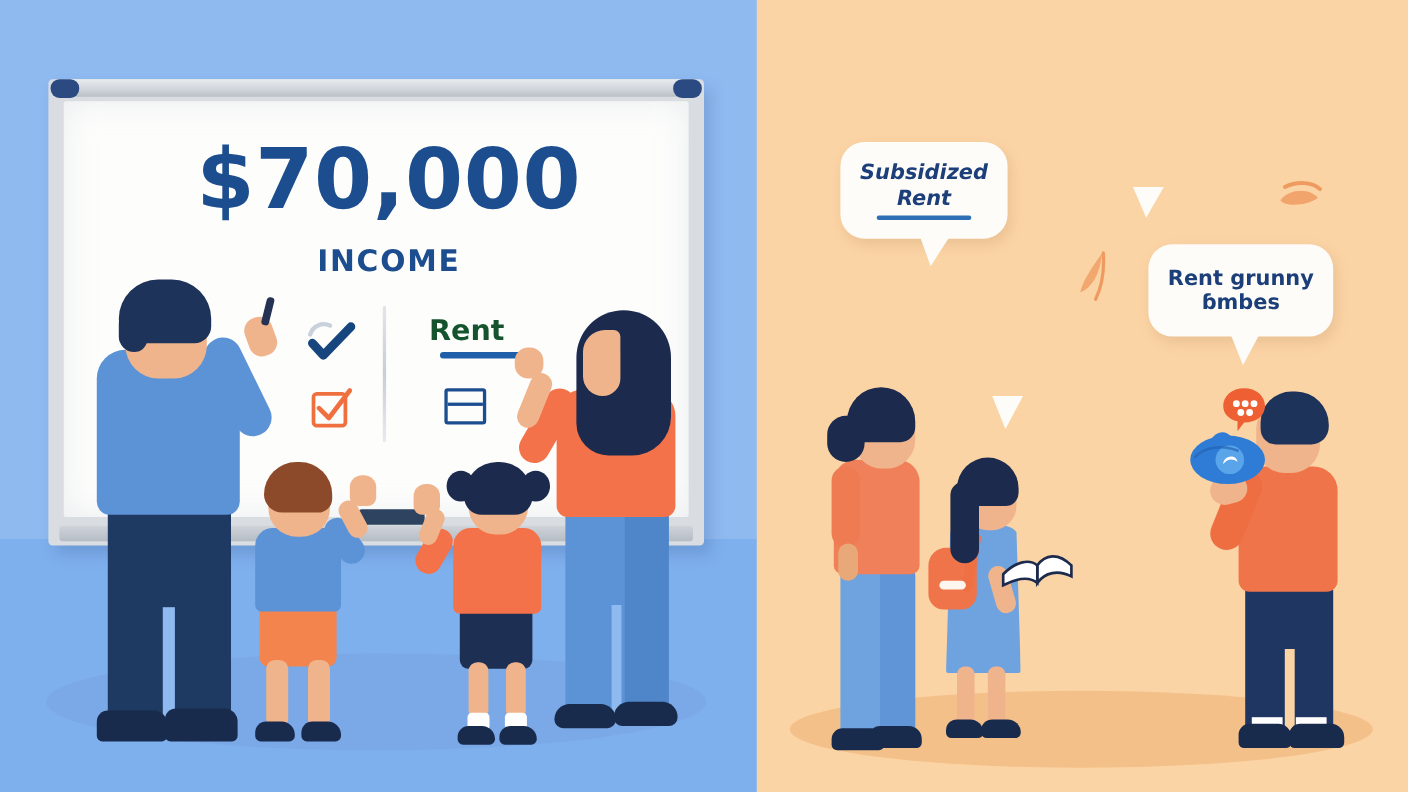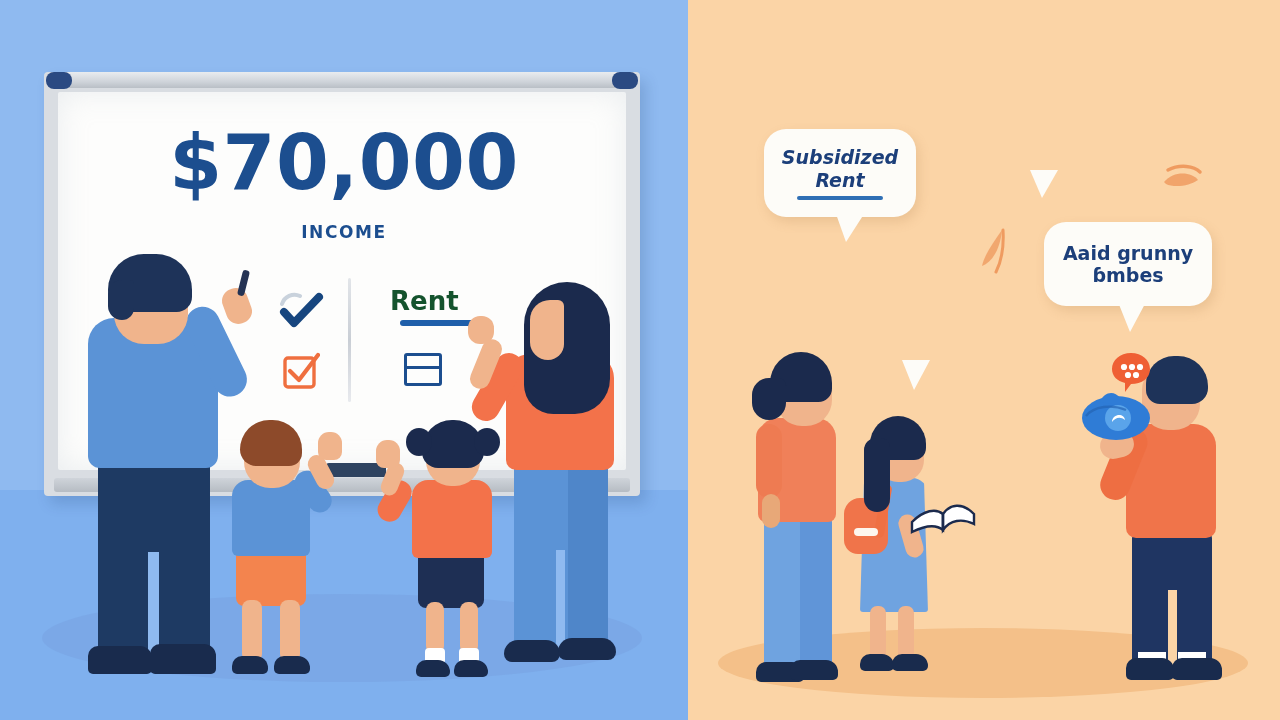--- a/index.html
+++ b/index.html
@@ -44,21 +44,21 @@
   }
 
   
   #headline{
     left:0;right:0;top:118px;text-align:center;
     font-size:76px;font-weight:700;letter-spacing:.5px;color:#1c4e8f;
     font-family:"DejaVu Sans",sans-serif;
   }
   #subhead{
     left:0;right:0;top:222px;text-align:center;
-    font-size:17px;font-weight:700;letter-spacing:1.6px;color:#1c4e8f;
+    font-size:27px;font-weight:700;letter-spacing:1.6px;color:#1c4e8f;
     font-family:"DejaVu Sans",sans-serif;
   }
   #divider{left:348px;top:278px;width:3px;height:124px;
     background:linear-gradient(#e2e5e9,#c9ced5,#e8eaee);border-radius:2px;}
 
   .check-blue{left:278px;top:292px;width:46px;height:40px;}
   .check-orange{left:282px;top:352px;width:38px;height:38px;}
 
   #rent-label{left:390px;top:286px;font-size:26px;font-weight:700;color:#14532d;
     font-family:"DejaVu Sans",sans-serif;}
@@ -83,21 +83,21 @@
     font-family:"DejaVu Sans",sans-serif;line-height:1.18;
   }
   .bubble .txt{padding:0 12px;}
   .bubble .u{height:4px;background:#2f6fb5;border-radius:2px;margin-top:5px;}
 </style>
 </head>
 <body>
 
 <div id="stage">
 
-  <div class="abs" id="panel-left" style="background:#8fbaf0;">
+  <div class="abs" id="panel-left" style="background:#8fbaf0;padding-left:19px;">
 
     <div class="abs" style="left:0;bottom:0;width:688px;height:230px;background:#7fb0ee;"></div>
     <div class="abs ground" style="left:42px;bottom:38px;width:600px;height:88px;background:#79a6e4;opacity:.75;"></div>
 
     <div class="abs" id="whiteboard">
       <div class="wb-frame"></div>
       <div class="wb-rail"></div>
       <div class="wb-cap l"></div>
       <div class="wb-cap r"></div>
       <div class="wb-surface"></div>
@@ -235,21 +235,21 @@
 
     <svg class="abs" style="left:340px;top:170px;width:34px;height:30px;" viewBox="0 0 34 30">
       <path d="M2 0 L30 0 L14 28 Z" fill="#fdfcf8"></path>
     </svg>
 
     <svg class="abs" style="left:212px;top:360px;width:34px;height:32px;" viewBox="0 0 34 32">
       <path d="M2 0 L30 0 L14 30 Z" fill="#fdfcf8"></path>
     </svg>
 
     <div class="abs bubble" style="left:356px;top:222px;width:168px;height:84px;font-size:19px;">
-      <div class="txt">Aaid grunny</div>
+      <div class="txt">Rent grunny</div>
       <div class="txt">ɓmbes</div>
     </div>
     <svg class="abs" style="left:428px;top:302px;width:34px;height:32px;" viewBox="0 0 34 32">
       <path d="M2 0 L30 0 L14 30 Z" fill="#fdfcf8"></path>
     </svg>
 
     <div class="abs" style="left:62px;top:352px;width:120px;height:330px;">
       <div class="abs" style="left:14px;top:160px;width:68px;height:158px;background:#6fa3e0;
                   border-radius:12px 12px 6px 6px;"></div>
       <div class="abs" style="left:50px;top:160px;width:32px;height:158px;background:#6095d8;

